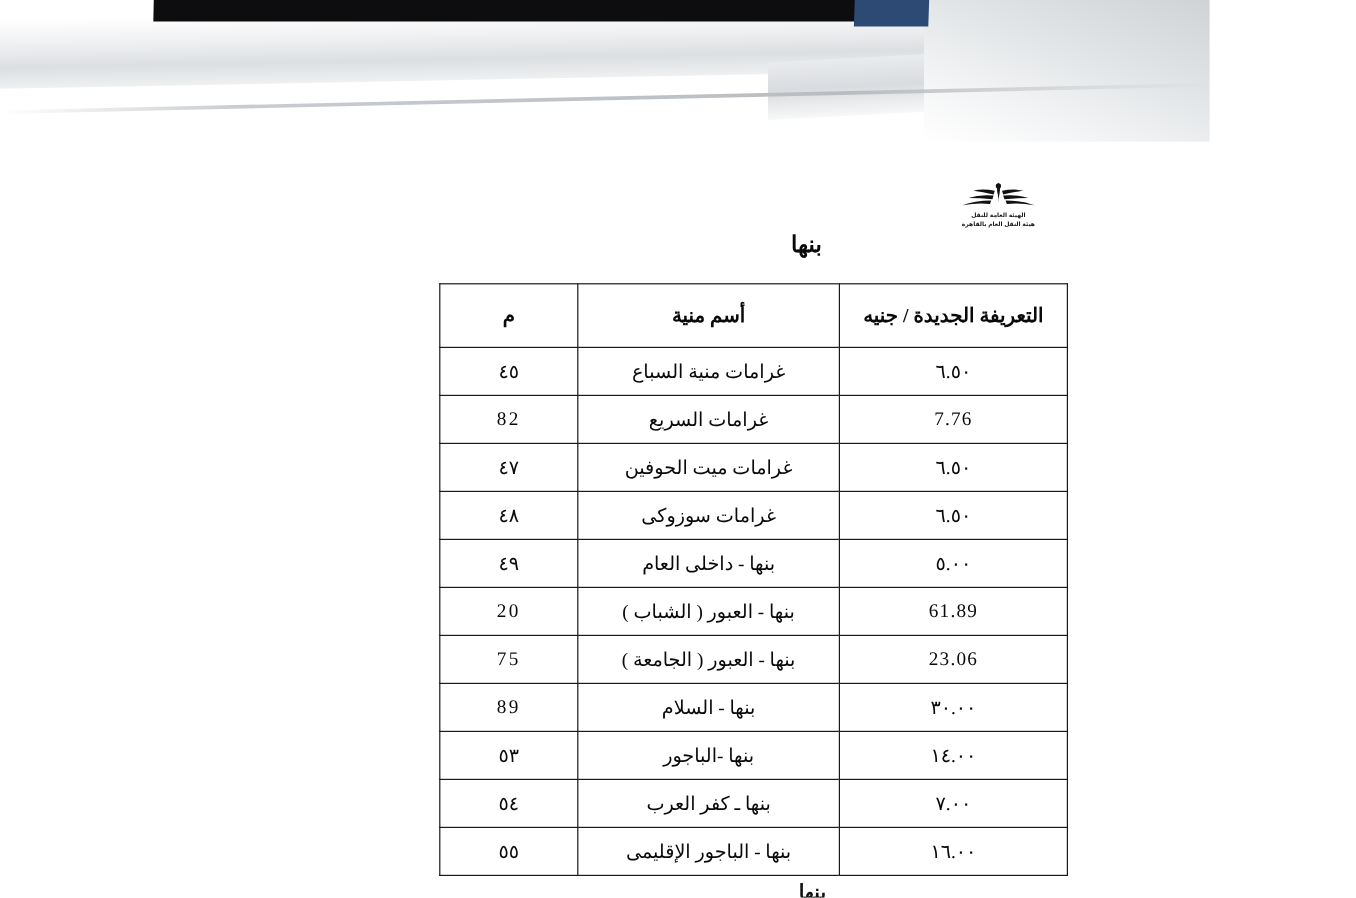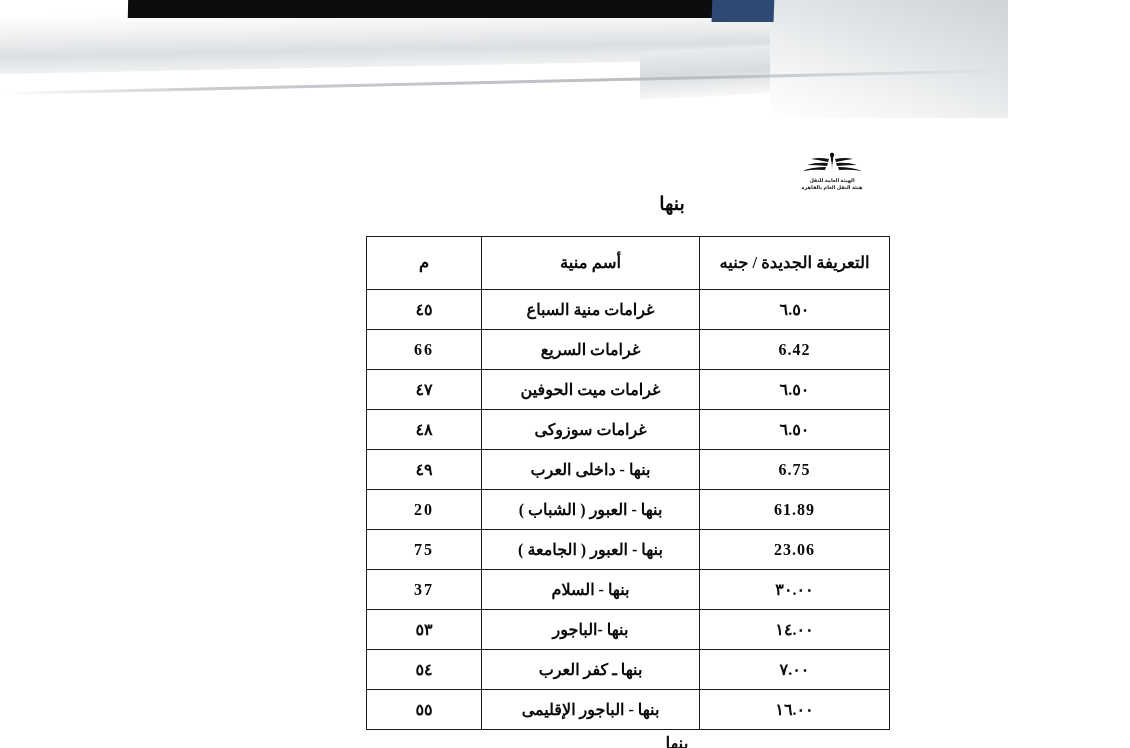--- a/index.html
+++ b/index.html
@@ -148,21 +148,21 @@
   table.fare-table col.col-num  { width: 115px; }
 
   table.fare-table thead th {
     height: 52px;
     font-size: 16.5px;
     font-weight: bold;
   }
   table.fare-table tbody td {
     height: 39px;
     font-size: 16px;
-    font-weight: bold;
+    font-weight: normal;
     margin-left: 24px;
   }
   td.cell-fare { letter-spacing: 1px; font-size: 16px; }
   td.cell-num  { letter-spacing: 2px; font-size: 16px; }
   td.cell-name { font-size: 16px; }
 
   .bottom-hint {
     position: absolute;
     top: 733px;
     left: 612px;
@@ -222,53 +222,53 @@
         <th>م</th>
       </tr>
     </thead>
     <tbody id="fare-table-body">
         <tr>
           <td class="cell-fare">٦.٥٠</td>
           <td class="cell-name">غرامات منية السباع</td>
           <td class="cell-num">٤٥</td>
         </tr>
         <tr>
-          <td class="cell-fare">6.42</td>
+          <td class="cell-fare">7.76</td>
           <td class="cell-name">غرامات السريع</td>
-          <td class="cell-num">66</td>
+          <td class="cell-num">82</td>
         </tr>
         <tr>
           <td class="cell-fare">٦.٥٠</td>
           <td class="cell-name">غرامات ميت الحوفين</td>
           <td class="cell-num">٤٧</td>
         </tr>
         <tr>
           <td class="cell-fare">٦.٥٠</td>
           <td class="cell-name">غرامات سوزوكى</td>
           <td class="cell-num">٤٨</td>
         </tr>
         <tr>
-          <td class="cell-fare">6.75</td>
-          <td class="cell-name">بنها - داخلى العرب</td>
+          <td class="cell-fare">٥.٠٠</td>
+          <td class="cell-name">بنها - داخلى العام</td>
           <td class="cell-num">٤٩</td>
         </tr>
         <tr>
           <td class="cell-fare">61.89</td>
           <td class="cell-name">بنها - العبور ( الشباب )</td>
           <td class="cell-num">20</td>
         </tr>
         <tr>
           <td class="cell-fare">23.06</td>
           <td class="cell-name">بنها - العبور ( الجامعة )</td>
           <td class="cell-num">75</td>
         </tr>
         <tr>
           <td class="cell-fare">٣٠.٠٠</td>
           <td class="cell-name">بنها - السلام</td>
-          <td class="cell-num">37</td>
+          <td class="cell-num">89</td>
         </tr>
         <tr>
           <td class="cell-fare">١٤.٠٠</td>
           <td class="cell-name">بنها -الباجور</td>
           <td class="cell-num">٥٣</td>
         </tr>
         <tr>
           <td class="cell-fare">٧.٠٠</td>
           <td class="cell-name">بنها ـ كفر العرب</td>
           <td class="cell-num">٥٤</td>

